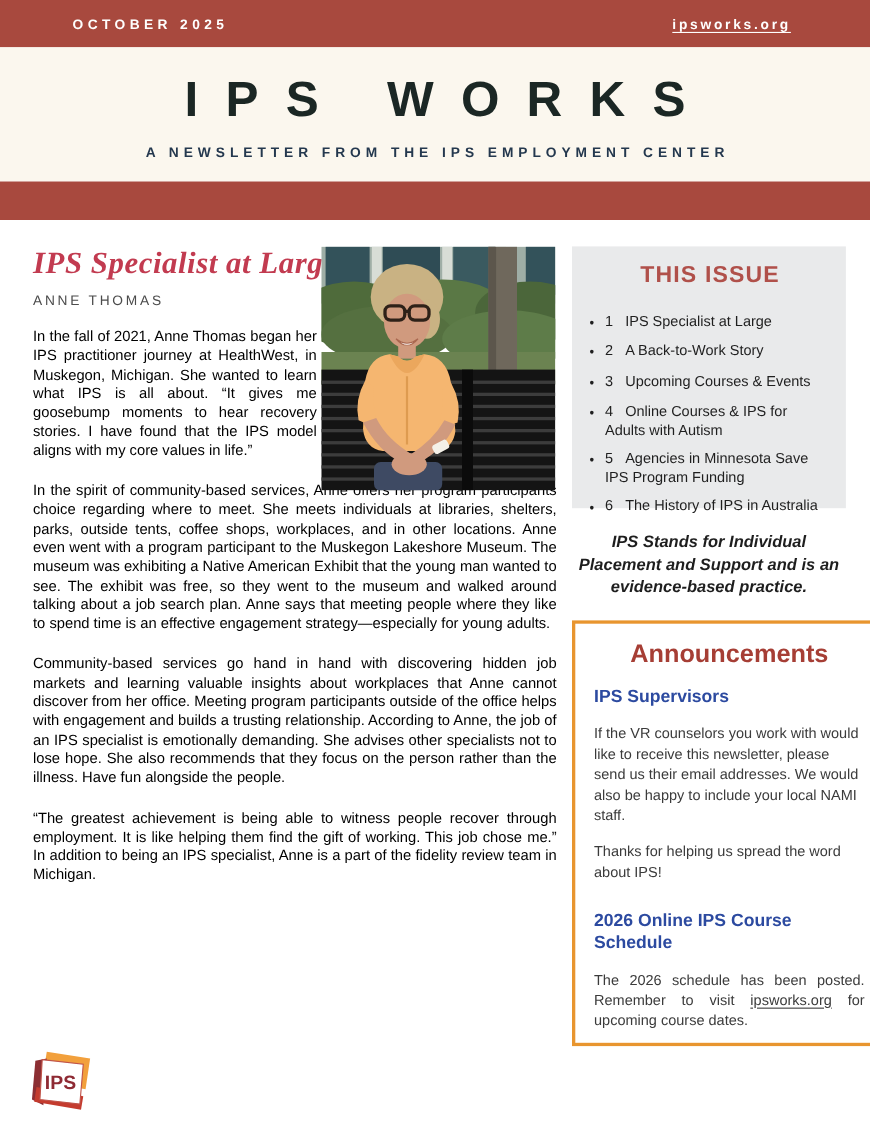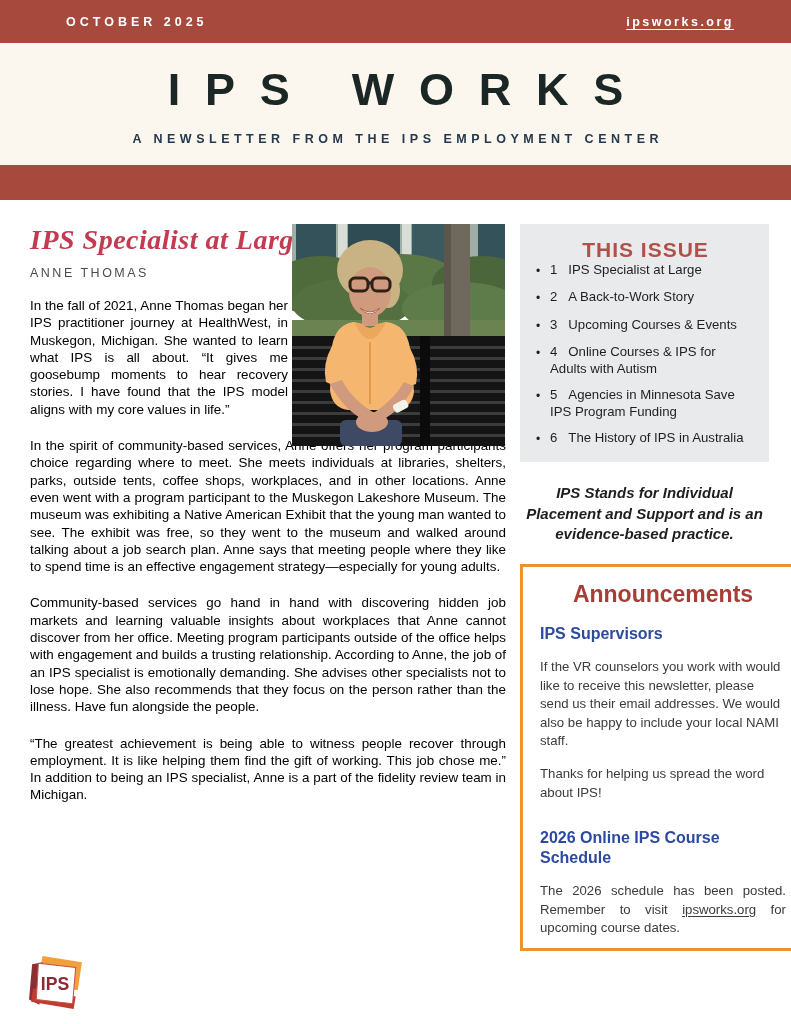--- a/index.html
+++ b/index.html
@@ -2,21 +2,21 @@
 <html><head>
 <meta charset="utf-8">
 <style>
   * { margin:0; padding:0; box-sizing:border-box; }
   html,body { width:791px; }
   body { font-family:"Liberation Sans", sans-serif; background:#ffffff; }
   .page { position:relative; width:791px; height:1024px; background:#ffffff; overflow:hidden; }
 
   
   .topbar { position:absolute; left:0; top:0; width:791px; height:43px; background:#A8493E;
-            display:flex; align-items:center; justify-content:space-between; padding:0 57px 0 66px; }
+            display:flex; align-items:center; justify-content:space-between; padding:0 72px 0 66px; }
   .topbar-date { color:#ffffff; font-size:12.5px; font-weight:bold; letter-spacing:4px; }
   .topbar-site { color:#ffffff; font-size:12.5px; font-weight:bold; letter-spacing:2.5px;
                  text-decoration:underline; text-underline-offset:3px; cursor:pointer; }
 
   
   .masthead { position:absolute; left:0; top:43px; width:791px; height:122px; background:#FBF7EE;
               display:flex; flex-direction:column; align-items:center; justify-content:center; }
   .masthead-title { font-size:45px; font-weight:bold; color:#1B2724; letter-spacing:0.55em;
                     padding-left:0.55em; margin-top:2px; }
   .masthead-subtitle { font-size:12.5px; font-weight:bold; color:#24384E; letter-spacing:4.5px;
@@ -32,21 +32,21 @@
   .article p.first { width:258px; margin-top:17px; }
 
   
   .photo { position:absolute; left:292px; top:224px; width:213px; height:222px; overflow:hidden; }
   .photo svg { display:block; }
 
   
   .this-issue { position:absolute; left:520px; top:224px; width:249px; height:238px;
                 background:#E9EAEB; padding:14px 14px 10px 16px; }
   .this-issue-title { font-size:21px; font-weight:bold; color:#B0504A; text-align:center;
-                      letter-spacing:1px; margin-bottom:0; }
+                      letter-spacing:1px; margin-bottom:22px; }
   .this-issue ul { list-style:none; }
   .this-issue li { display:flex; margin-bottom:9.5px; font-size:13.2px; line-height:16.8px; color:#1F1F1F; }
   .this-issue li .bullet { width:14px; flex:0 0 14px; font-size:12px; padding-top:1px; color:#1F1F1F; }
   .this-issue li .item-text { flex:1; }
   .this-issue li .num { margin-right:11px; }
 
   .callout { position:absolute; left:518px; top:483px; width:253px; text-align:center;
              font-size:15px; font-weight:bold; font-style:italic; color:#1E1E1E; line-height:20.5px; }
 
   .announcements { position:absolute; left:520px; top:564px; width:286px; height:387px;

